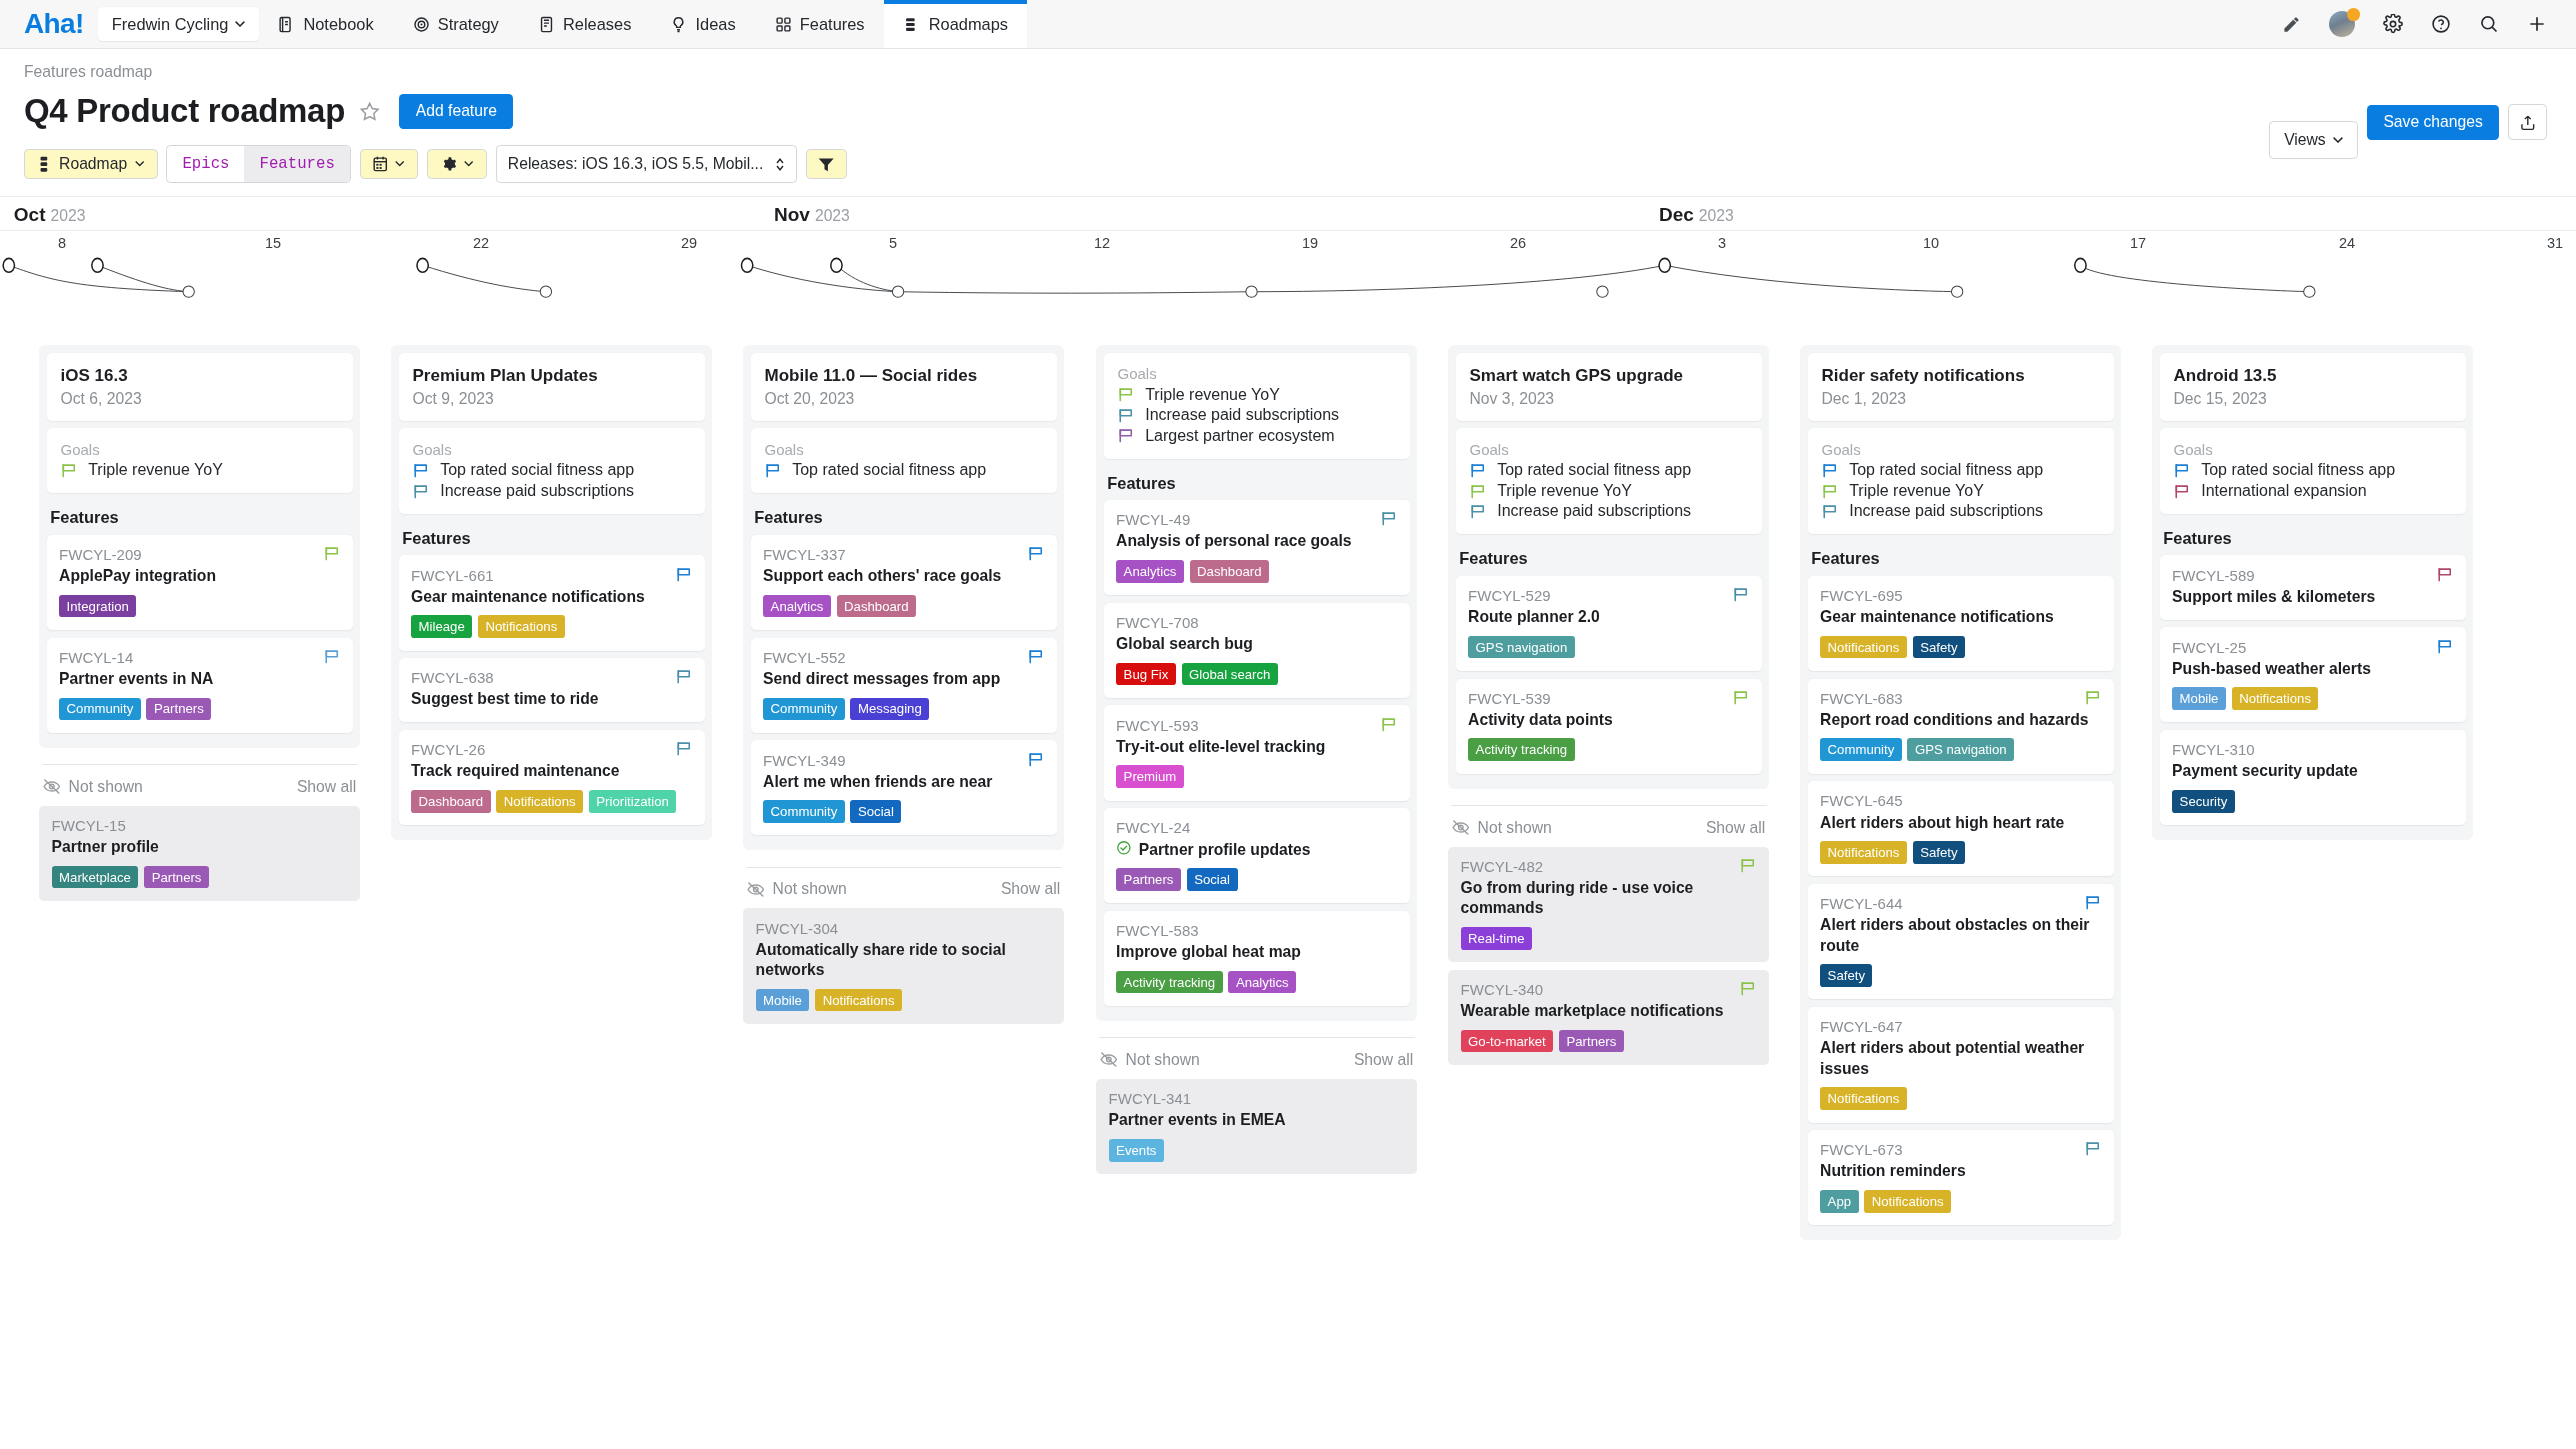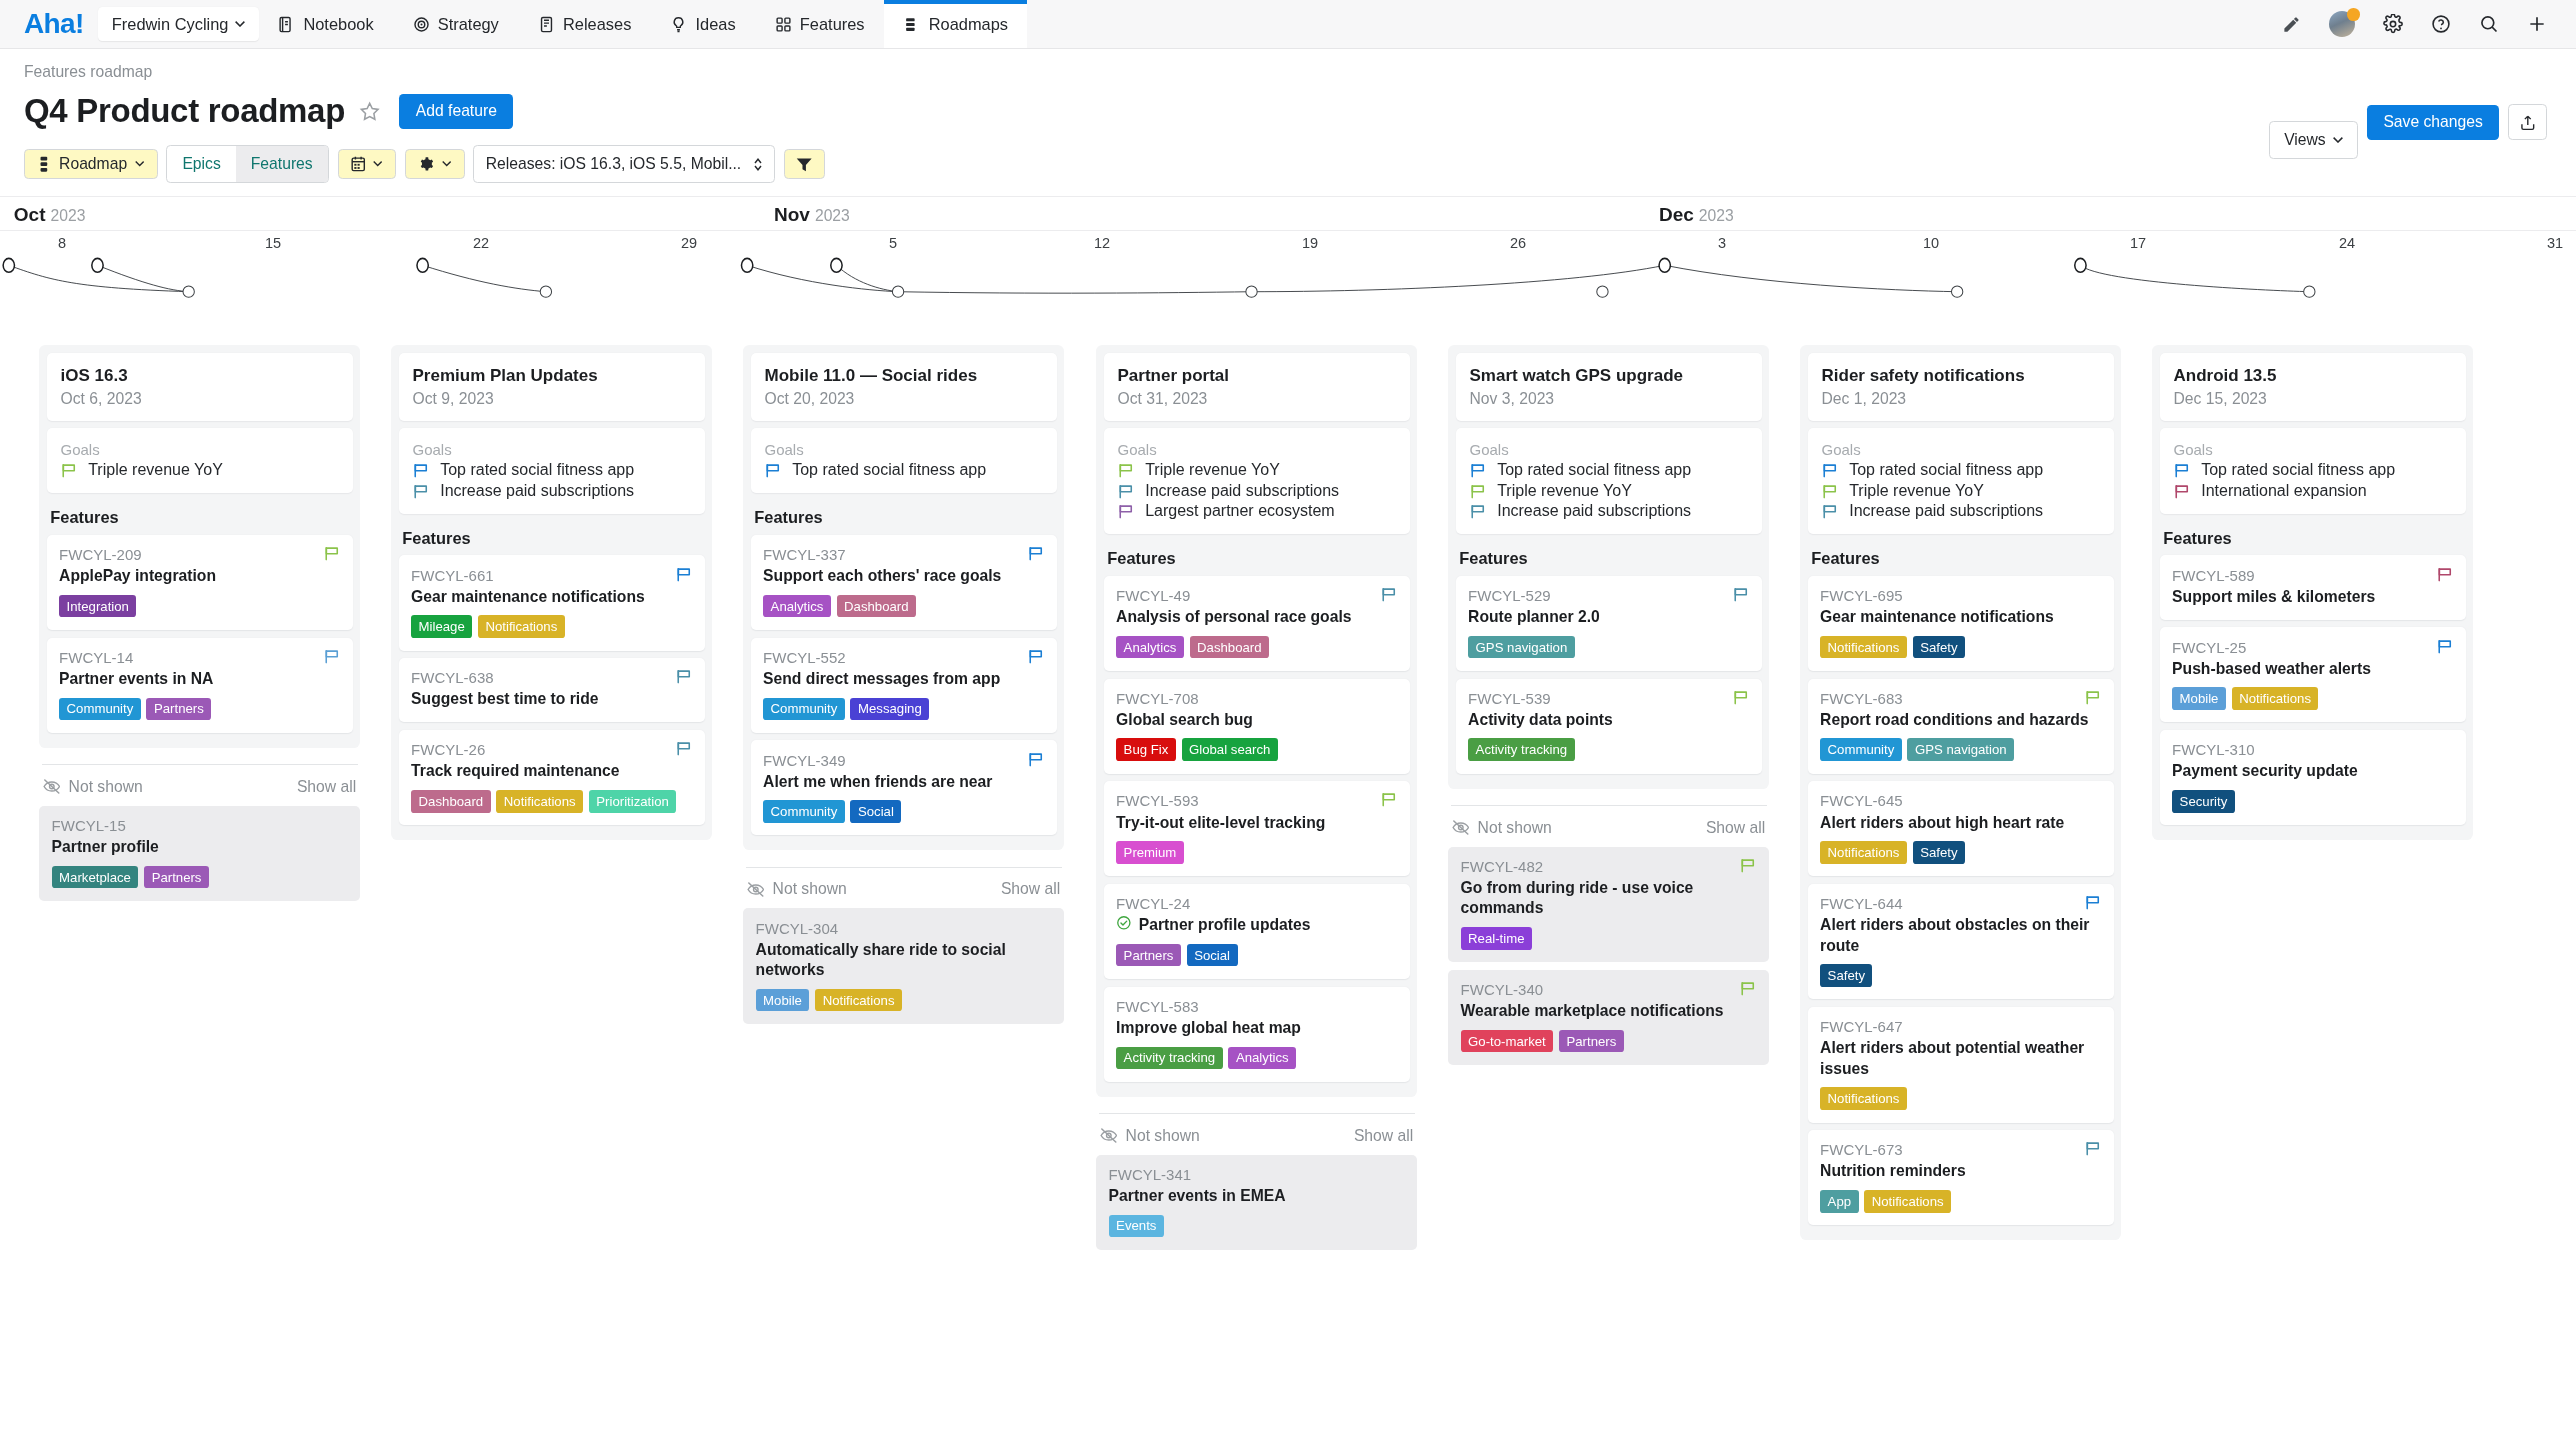--- a/index.html
+++ b/index.html
@@ -102,21 +102,21 @@
     padding: 15px 0 12.6px 24px;
   }
   .tb-btn {
     background: #fef9c3; border: 0.6px solid #d4d7da; border-radius: 4.4px;
     height: 30px; display: flex; align-items: center; gap: 7.5px;
     padding: 0 12.6px; font-size: 15.7px; color: #25282c; cursor: pointer; text-align: center;
   }
   .seg { display: flex; border: 0.6px solid #d4d7da; border-radius: 4.4px; overflow: hidden; background:#fff; }
   .seg > div {
     height: 36px; display: flex; align-items: center; padding: 0 15px;
-    font-size: 15.7px; color: #0f766e; cursor: pointer;
+    font-size: 15.7px; color: #a21caf; cursor: pointer; font-family: Liberation Mono, monospace;
   }
   .seg > div.on { background: #ececee; }
   .tb-select {
     background: #fff; border: 0.6px solid #d4d7da; border-radius: 4.4px;
     height: 38px; display: flex; align-items: center; gap: 11.3px;
     padding: 0 11.3px; font-size: 15.7px; color: #25282c; cursor: pointer;
   }
 
   
   .tl-monthrow {
@@ -624,24 +624,20 @@
         </div>
         <div class="tags">
           <span class="tag" style="background:#5b9fd8">Mobile</span>
           <span class="tag" style="background:#d8b327">Notifications</span>
         </div>
       </div>
     </div>
     <div class="col" style="left: 1096px; width: 321px;">
       <div class="relgroup">
         <div class="card">
-          <div class="rel-name">Partner portal</div>
-          <div class="rel-date">Oct 31, 2023</div>
-        </div>
-        <div class="card">
           <div class="goals-label">Goals</div>
           <div class="goal-row">
             <svg width="16.4" height="15" viewBox="0 0 22 20">
               <path d="M3 2.2v16" stroke="#8bc34a" stroke-width="2.1" fill="none" stroke-linecap="round"></path>
               <path d="M3.2 2.8h14.6v7.6H3.2z" fill="none" stroke="#8bc34a" stroke-width="2.1" stroke-linejoin="round"></path>
             </svg>
             <span class="goal-txt">Triple revenue YoY</span>
           </div>
           <div class="goal-row">
             <svg width="16.4" height="15" viewBox="0 0 22 20">

